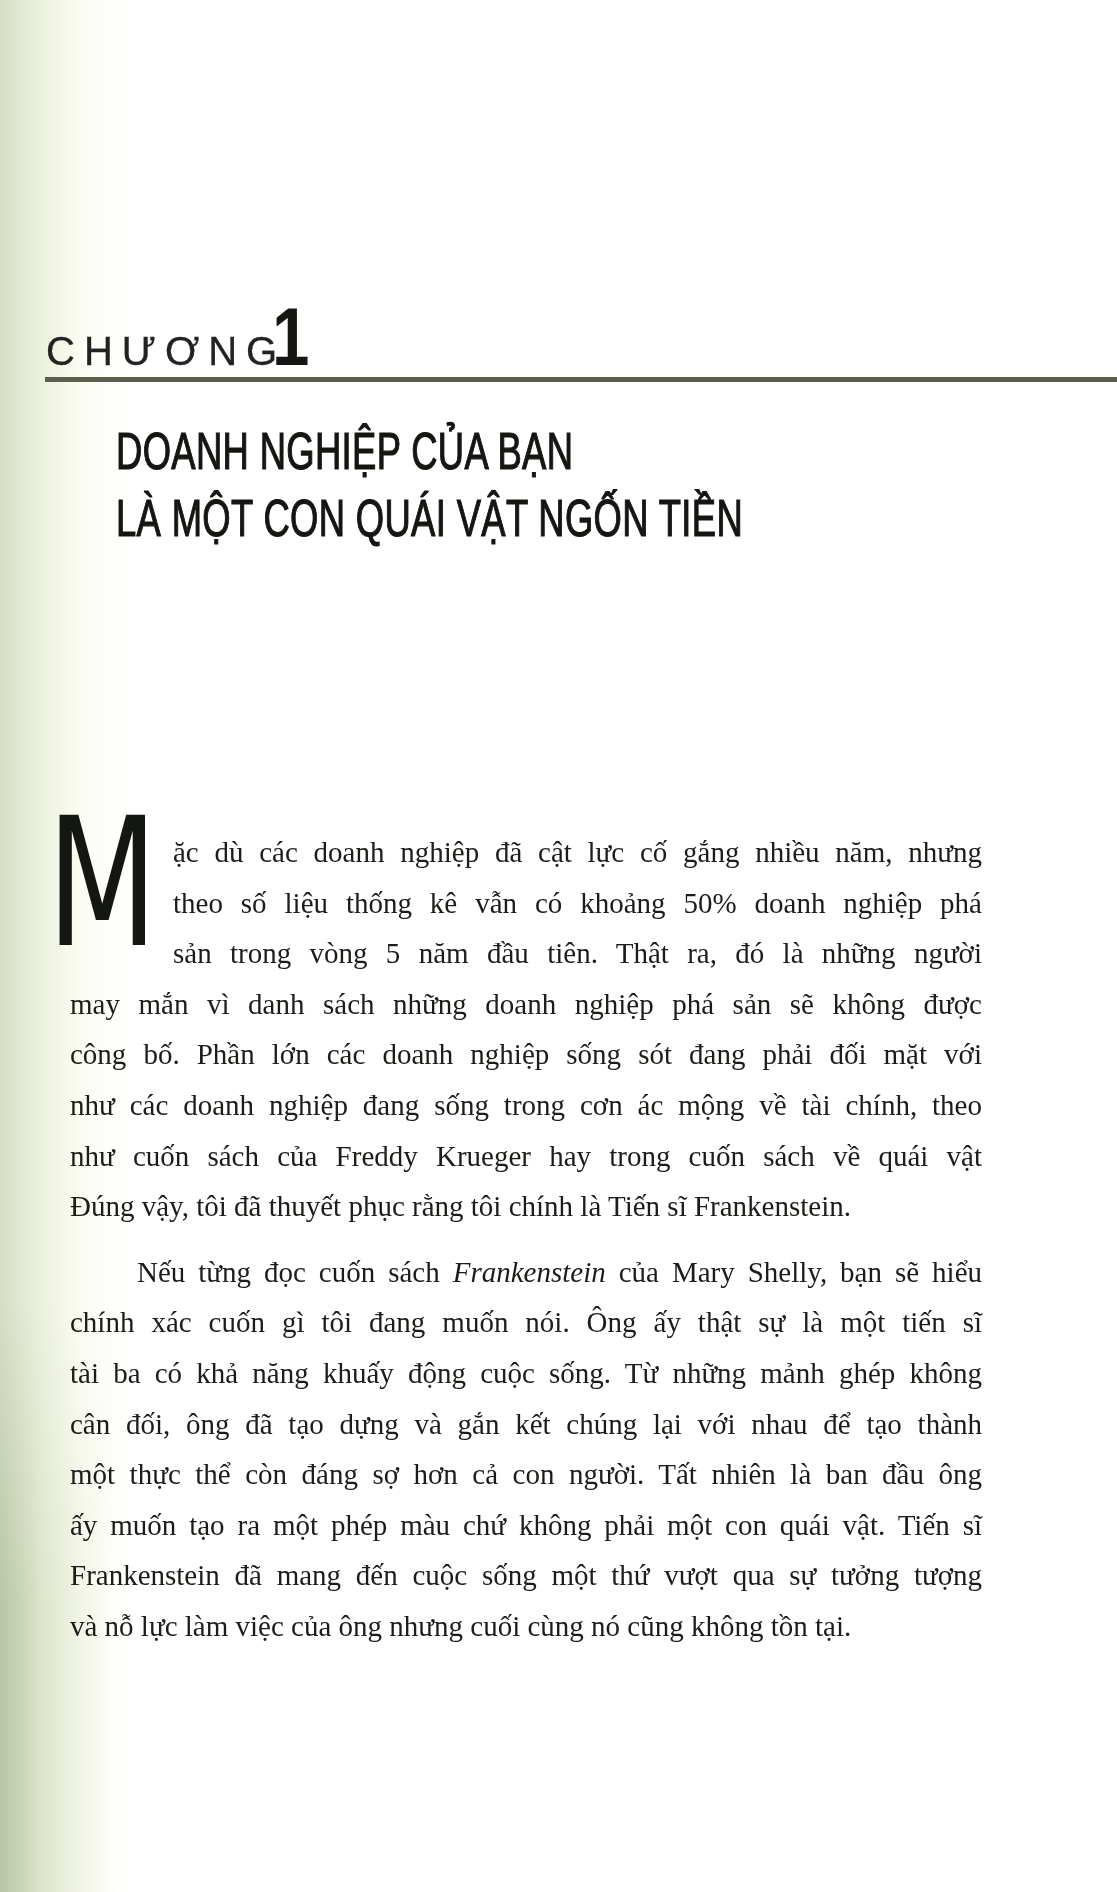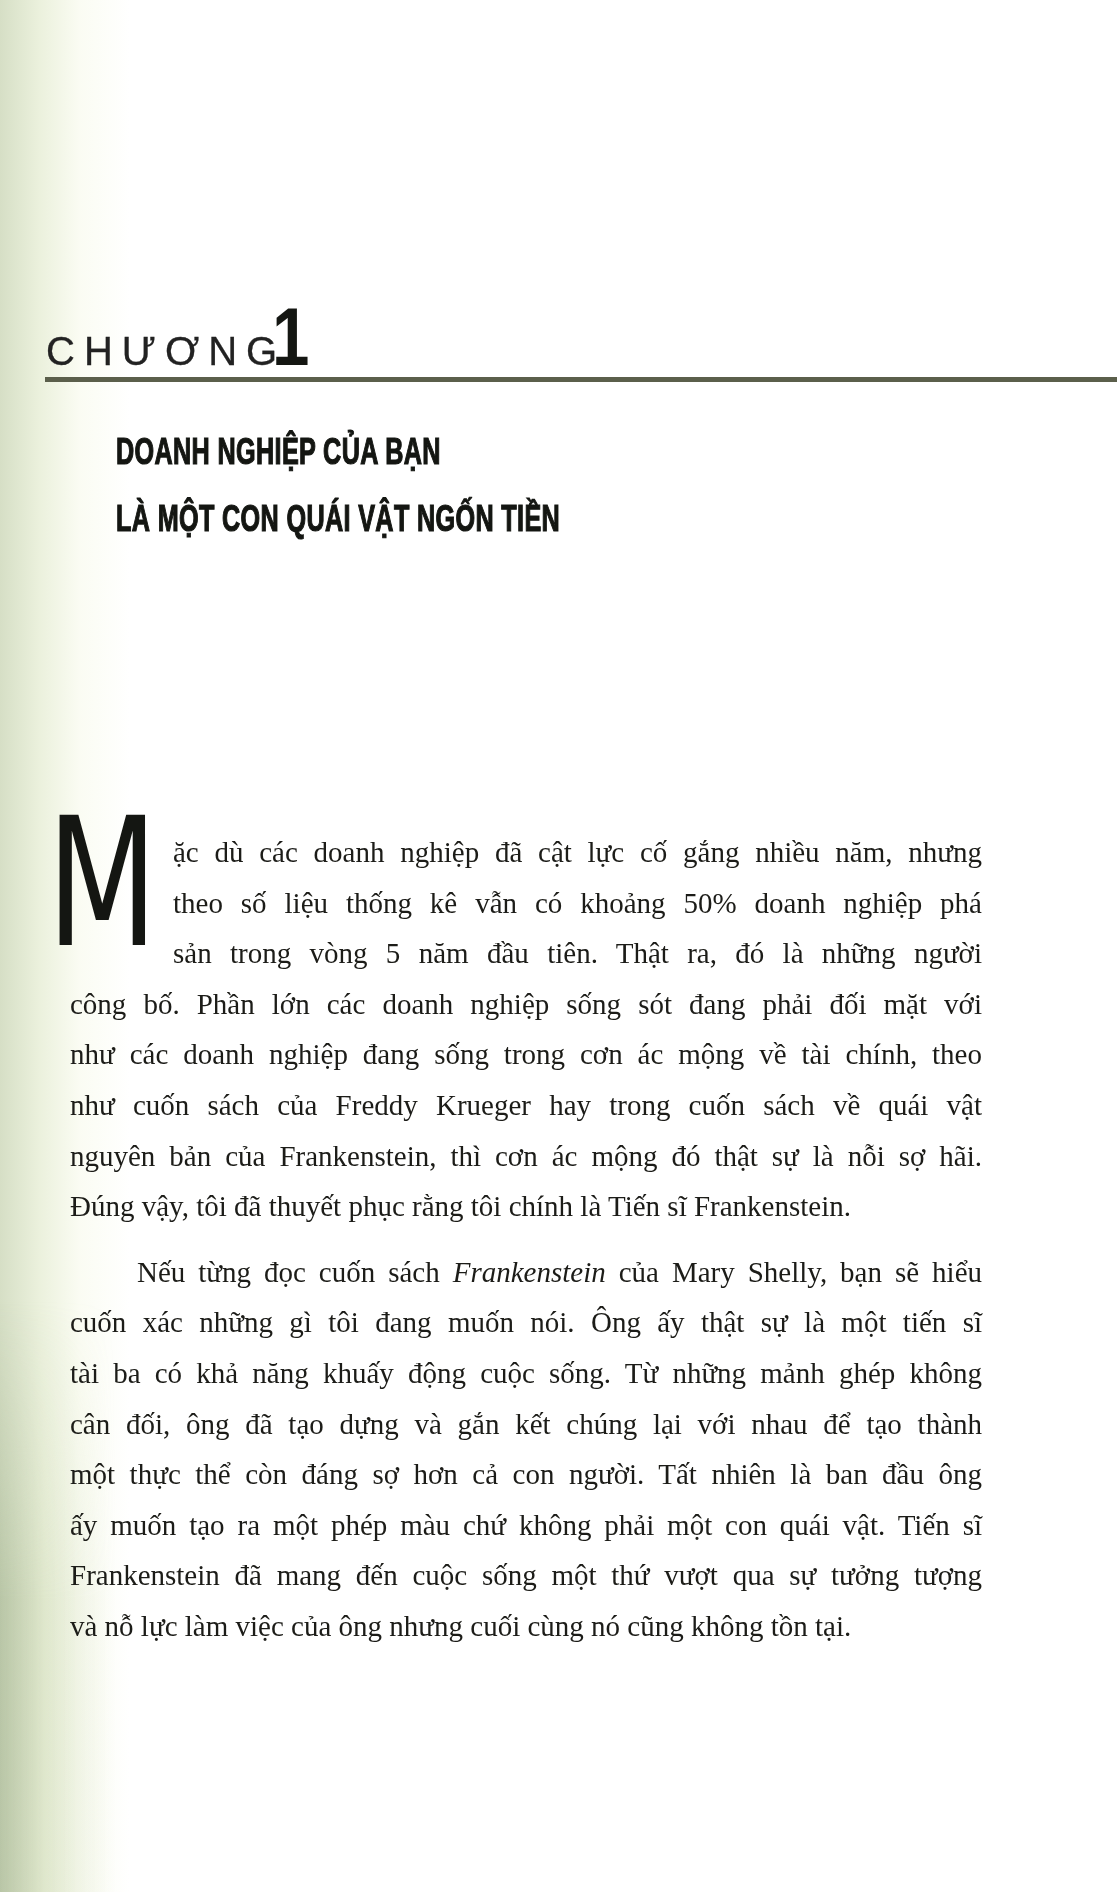--- a/index.html
+++ b/index.html
@@ -70,22 +70,22 @@
       width: 1072px;
       height: 5px;
       background: #5b5f4b;
     }
     .chapter-title {
       position: absolute;
       left: 116px;
       top: 418px;
       margin: 0;
       font-family: "Liberation Sans", sans-serif;
-      font-weight: 700;
-      font-size: 36px;
+      font-weight: 400;
+      font-size: 52px;
       line-height: 67px;
       color: #141612;
       letter-spacing: 0.5px;
       -webkit-text-stroke: 1.2px #141612;
     }
     .chapter-title .title-line {
       display: block;
       white-space: nowrap;
       transform-origin: left top;
     }
@@ -166,30 +166,30 @@
   <span class="title-line l2">LÀ MỘT CON QUÁI VẬT NGỐN TIỀN</span>
 </h1>
 
 <div class="body-text">
   <div class="drop-cap">M</div>
 
   <p class="para">
     <span class="line dc"><span class="line-inner">ặc dù các doanh nghiệp đã cật lực cố gắng nhiều năm, nhưng</span></span>
     <span class="line dc"><span class="line-inner">theo số liệu thống kê vẫn có khoảng 50% doanh nghiệp phá</span></span>
     <span class="line dc"><span class="line-inner">sản trong vòng 5 năm đầu tiên. Thật ra, đó là những người</span></span>
+    <span class="line"><span class="line-inner">may mắn vì danh sách những doanh nghiệp phá sản sẽ không được</span></span>
     <span class="line"><span class="line-inner">công bố. Phần lớn các doanh nghiệp sống sót đang phải đối mặt với</span></span>
     <span class="line"><span class="line-inner">như các doanh nghiệp đang sống trong cơn ác mộng về tài chính, theo</span></span>
     <span class="line"><span class="line-inner">như cuốn sách của Freddy Krueger hay trong cuốn sách về quái vật</span></span>
-    <span class="line"><span class="line-inner">nguyên bản của Frankenstein, thì cơn ác mộng đó thật sự là nỗi sợ hãi.</span></span>
     <span class="line last"><span class="line-inner">Đúng vậy, tôi đã thuyết phục rằng tôi chính là Tiến sĩ Frankenstein.</span></span>
   </p>
 
   <p class="para">
     <span class="line indent"><span class="line-inner"><span>Nếu từng đọc cuốn sách</span> <em>Frankenstein</em> <span>của Mary Shelly, bạn sẽ hiểu</span></span></span>
-    <span class="line"><span class="line-inner">cuốn xác những gì tôi đang muốn nói. Ông ấy thật sự là một tiến sĩ</span></span>
+    <span class="line"><span class="line-inner">chính xác cuốn gì tôi đang muốn nói. Ông ấy thật sự là một tiến sĩ</span></span>
     <span class="line"><span class="line-inner">tài ba có khả năng khuấy động cuộc sống. Từ những mảnh ghép không</span></span>
     <span class="line"><span class="line-inner">cân đối, ông đã tạo dựng và gắn kết chúng lại với nhau để tạo thành</span></span>
     <span class="line"><span class="line-inner">một thực thể còn đáng sợ hơn cả con người. Tất nhiên là ban đầu ông</span></span>
     <span class="line"><span class="line-inner">ấy muốn tạo ra một phép màu chứ không phải một con quái vật. Tiến sĩ</span></span>
     <span class="line"><span class="line-inner">Frankenstein đã mang đến cuộc sống một thứ vượt qua sự tưởng tượng</span></span>
     <span class="line last"><span class="line-inner">và nỗ lực làm việc của ông nhưng cuối cùng nó cũng không tồn tại.</span></span>
   </p>
 </div>
 
 </body></html>

